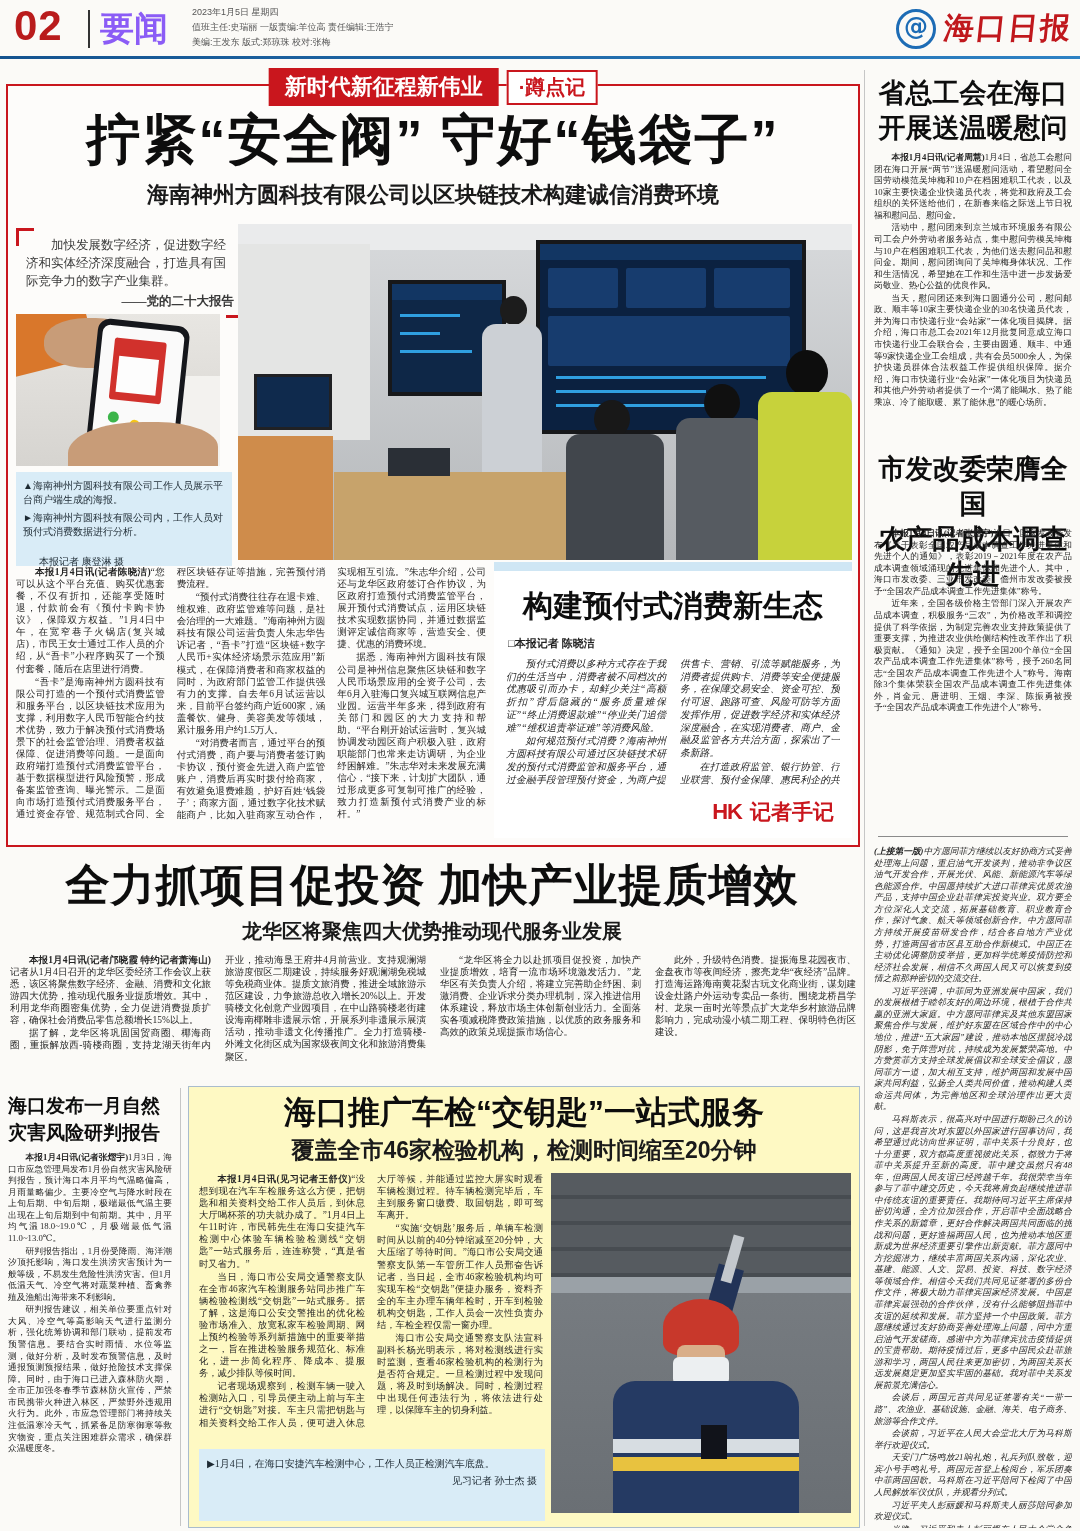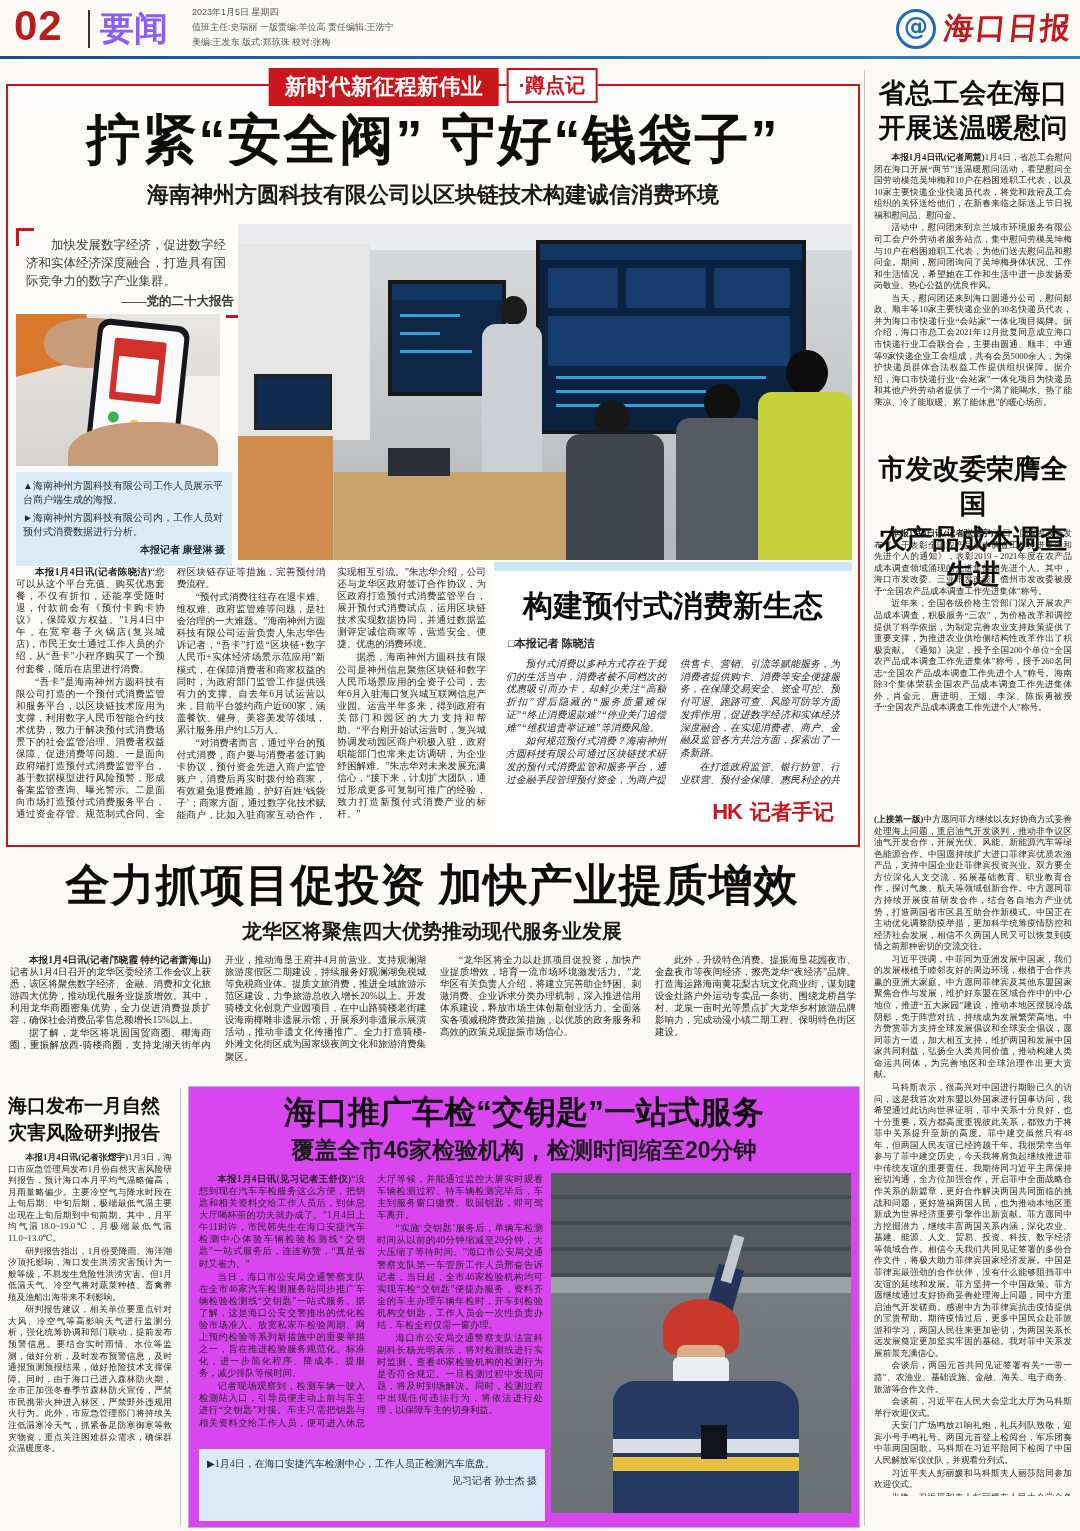--- a/index.html
+++ b/index.html
@@ -12,37 +12,37 @@
   .m-div{left:88px;top:10px;width:2px;height:38px;background:#333;}
   .m-sec{left:100px;top:6px;font-size:34px;font-weight:900;color:#8b5cf6;}
   .m-staff{left:192px;top:5px;font-size:9px;line-height:15px;color:#555;}
   .m-logo{right:8px;top:8px;display:flex;align-items:center;gap:8px;}
   .m-at{width:34px;height:34px;border:3px solid #1d6cb5;border-radius:50%;color:#1d6cb5;
         font-size:24px;font-weight:700;text-align:center;line-height:30px;font-family:"DejaVu Sans",sans-serif;}
   .m-paper{font-size:30px;font-weight:900;color:#c0181d;transform:skewX(-6deg);letter-spacing:2px;}
   .blue-rule{left:0;top:56px;width:1080px;height:3px;background:linear-gradient(90deg,#14538f,#2e82c4);}
   
   .feature{left:6px;top:84px;width:850px;height:759px;border:2px solid #c9161d;background:#fdfcfa;}
-  .banner{left:50%;top:-18px;transform:translateX(-50%);display:flex;align-items:flex-start;white-space:nowrap;}
+  .banner{left:50%;top:-18px;transform:translateX(-50%);display:flex;align-items:center;white-space:nowrap;}
   .banner-main{background:#c9161d;color:#fff;font-size:22px;font-weight:900;padding:4px 16px;}
   .banner-tag{background:#fff;border:2px solid #c9161d;color:#c9161d;font-size:20px;font-weight:900;
               padding:2px 10px;margin-left:8px;}
   .f-headline{left:0;right:0;top:18px;text-align:center;font-size:54px;font-weight:900;color:#0d0d0d;letter-spacing:2px;}
   .f-subhead{left:0;right:0;top:94px;text-align:center;font-size:22px;font-weight:700;color:#1a1a1a;}
   .quote{left:12px;top:146px;width:208px;height:74px;font-size:12.5px;line-height:1.45;color:#3a3a3a;padding:4px 6px;}
   .quote:before{content:"";position:absolute;left:-4px;top:-4px;width:15px;height:15px;
                 border-left:3px solid #c9161d;border-top:3px solid #c9161d;}
   .quote:after{content:"";position:absolute;right:-4px;bottom:-4px;width:15px;height:15px;
                border-right:3px solid #c9161d;border-bottom:3px solid #c9161d;}
   .quote .qt{text-indent:2em;margin:0;}
   .quote .qs{text-align:right;font-weight:700;margin:2px 0 14px;}
   .capbox{left:8px;top:386px;width:202px;height:80px;background:#d9ecf7;padding:7px;font-size:10px;
           line-height:1.4;color:#1d2a33;}
   .capbox p{margin:0 0 4px;}
-  .capbox .credit{text-align:right;margin:0;font-weight:bold;}
+  .capbox .credit{margin:16px;}
   .f-body{left:8px;top:480px;width:470px;height:270px;column-count:3;column-gap:12px;
           font-size:9.5px;line-height:1.27;text-align:justify;overflow:hidden;color:#262626;}
   .para{text-indent:2em;margin:0 0 1px;}
   .p-first{text-indent:2em;}
   .lead{font-weight:700;}
   
   .notes{left:486px;top:476px;width:358px;height:276px;background:#fff;}
   .notes-strip{left:0;top:0;width:358px;height:9px;background:#cfe6f4;}
   .notes-title{left:0;right:0;top:24px;text-align:center;font-size:30px;font-weight:900;color:#0d0d0d;}
   .notes-byline{left:14px;top:74px;font-size:11px;font-weight:700;color:#222;}
@@ -58,21 +58,21 @@
   .r-hr{left:878px;top:836px;width:190px;height:1px;background:#8a8a8a;}
   
   .lh-headline{left:0;width:864px;top:856px;text-align:center;font-size:44px;font-weight:900;color:#0d0d0d;letter-spacing:1px;}
   .lh-subhead{left:0;width:864px;top:918px;text-align:center;font-size:20px;font-weight:700;color:#1a1a1a;}
   .lh-body{left:10px;top:954px;width:846px;height:120px;column-count:4;column-gap:14px;
            font-size:9.5px;line-height:1.27;text-align:justify;overflow:hidden;color:#262626;}
   
   .dz-title{left:8px;top:1092px;width:168px;font-size:19px;font-weight:900;line-height:27px;color:#0d0d0d;}
   .dz-body{left:8px;top:1152px;width:164px;height:374px;font-size:8.7px;line-height:1.33;
            text-align:justify;overflow:hidden;color:#262626;}
-  .car-box{left:188px;top:1086px;width:670px;height:440px;border:1px solid #a9bccd;background:#d946ef;}
+  .car-box{left:188px;top:1086px;width:670px;height:440px;border:1px solid #a9bccd;background:#fef9c3;}
   .car-title{left:0;right:0;top:4px;text-align:center;font-size:32px;font-weight:900;color:#0d0d0d;}
   .car-subhead{left:0;right:0;top:48px;text-align:center;font-size:23px;font-weight:700;color:#1a1a1a;}
   .car-body{left:10px;top:86px;width:344px;height:270px;column-count:2;column-gap:12px;
             font-size:9.3px;line-height:1.3;text-align:justify;overflow:hidden;color:#262626;}
   .car-cap{left:10px;top:362px;width:330px;height:56px;background:#d9ecf7;padding:8px;font-size:10px;
            line-height:1.45;color:#1d2a33;}
   .car-cap .credit{text-align:right;margin:2px 0 0;}
   
   .ph{overflow:hidden;}
   .mp{left:230px;top:138px;width:614px;height:336px;background:linear-gradient(#d8dadc,#b4b7ba);}
@@ -241,21 +241,21 @@
     <div>市发改委荣膺全国</div>
     <div>农产品成本调查先进</div>
   </div>
   <div class="abs r-body" style="top:528px;height:300px;">
     <p class="para p-first"><b class="lead">本报1月4日讯(记者张熠宇)</b><span>近日，国家发改委发布《关于表彰全国农产品成本调查工作先进集体和先进个人的通知》，表彰2019－2021年度在农产品成本调查领域涌现的先进集体和先进个人。其中，海口市发改委、三亚市发改委、儋州市发改委被授予“全国农产品成本调查工作先进集体”称号。</span></p>
     <p class="para">近年来，全国各级价格主管部门深入开展农产品成本调查，积极服务“三农”，为价格改革和调控提供了科学依据，为制定完善农业支持政策提供了重要支撑，为推进农业供给侧结构性改革作出了积极贡献。《通知》决定，授予全国200个单位“全国农产品成本调查工作先进集体”称号，授予260名同志“全国农产品成本调查工作先进个人”称号。海南除3个集体荣获全国农产品成本调查工作先进集体外，肖金元、唐进明、王烟、李深、陈振勇被授予“全国农产品成本调查工作先进个人”称号。</p>
   </div>
 
   <div class="abs r-hr"></div>
 
-  <div class="abs r-body" style="top:814px;height:682px;">
+  <div class="abs r-body" style="top:846px;height:682px;font-style:italic;">
     <p class="para" style="text-indent:0;"><b class="lead">(上接第一版)</b><span>中方愿同菲方继续以友好协商方式妥善处理海上问题，重启油气开发谈判，推动非争议区油气开发合作，开展光伏、风能、新能源汽车等绿色能源合作。中国愿持续扩大进口菲律宾优质农渔产品，支持中国企业赴菲律宾投资兴业。双方要全方位深化人文交流，拓展基础教育、职业教育合作，探讨气象、航天等领域创新合作。中方愿同菲方持续开展疫苗研发合作，结合各自地方产业优势，打造两国省市区县互助合作新模式。中国正在主动优化调整防疫举措，更加科学统筹疫情防控和经济社会发展，相信不久两国人民又可以恢复到疫情之前那种密切的交流交往。</span></p>
     <p class="para">习近平强调，中菲同为亚洲发展中国家，我们的发展根植于睦邻友好的周边环境，根植于合作共赢的亚洲大家庭。中方愿同菲律宾及其他东盟国家聚焦合作与发展，维护好东盟在区域合作中的中心地位，推进“五大家园”建设，推动本地区摆脱冷战阴影，免于阵营对抗，持续成为发展繁荣高地。中方赞赏菲方支持全球发展倡议和全球安全倡议，愿同菲方一道，加大相互支持，维护两国和发展中国家共同利益，弘扬全人类共同价值，推动构建人类命运共同体，为完善地区和全球治理作出更大贡献。</p>
     <p class="para">马科斯表示，很高兴对中国进行期盼已久的访问，这是我首次对东盟以外国家进行国事访问，我希望通过此访向世界证明，菲中关系十分良好，也十分重要，双方都高度重视彼此关系，都致力于将菲中关系提升至新的高度。菲中建交虽然只有48年，但两国人民友谊已经跨越千年。我很荣幸当年参与了菲中建交历史，今天我将肩负起继续推进菲中传统友谊的重要责任。我期待同习近平主席保持密切沟通，全方位加强合作，开启菲中全面战略合作关系的新篇章，更好合作解决两国共同面临的挑战和问题，更好造福两国人民，也为推动本地区重新成为世界经济重要引擎作出新贡献。菲方愿同中方挖掘潜力，继续丰富两国关系内涵，深化农业、基建、能源、人文、贸易、投资、科技、数字经济等领域合作。相信今天我们共同见证签署的多份合作文件，将极大助力菲律宾国家经济发展。中国是菲律宾最强劲的合作伙伴，没有什么能够阻挡菲中友谊的延续和发展。菲方坚持一个中国政策。菲方愿继续通过友好协商妥善处理海上问题，同中方重启油气开发磋商。感谢中方为菲律宾抗击疫情提供的宝贵帮助。期待疫情过后，更多中国民众赴菲旅游和学习，两国人民往来更加密切，为两国关系长远发展奠定更加坚实牢固的基础。我对菲中关系发展前景充满信心。</p>
     <p class="para">会谈后，两国元首共同见证签署有关“一带一路”、农渔业、基础设施、金融、海关、电子商务、旅游等合作文件。</p>
     <p class="para">会谈前，习近平在人民大会堂北大厅为马科斯举行欢迎仪式。</p>
     <p class="para">天安门广场鸣放21响礼炮，礼兵列队致敬，迎宾小号手鸣礼号。两国元首登上检阅台，军乐团奏中菲两国国歌。马科斯在习近平陪同下检阅了中国人民解放军仪仗队，并观看分列式。</p>
     <p class="para">习近平夫人彭丽媛和马科斯夫人丽莎陪同参加欢迎仪式。</p>
     <p class="para">当晚，习近平和夫人彭丽媛在人民大会堂金色大厅为马科斯和夫人丽莎举行欢迎宴会。</p>
 
   </div>

